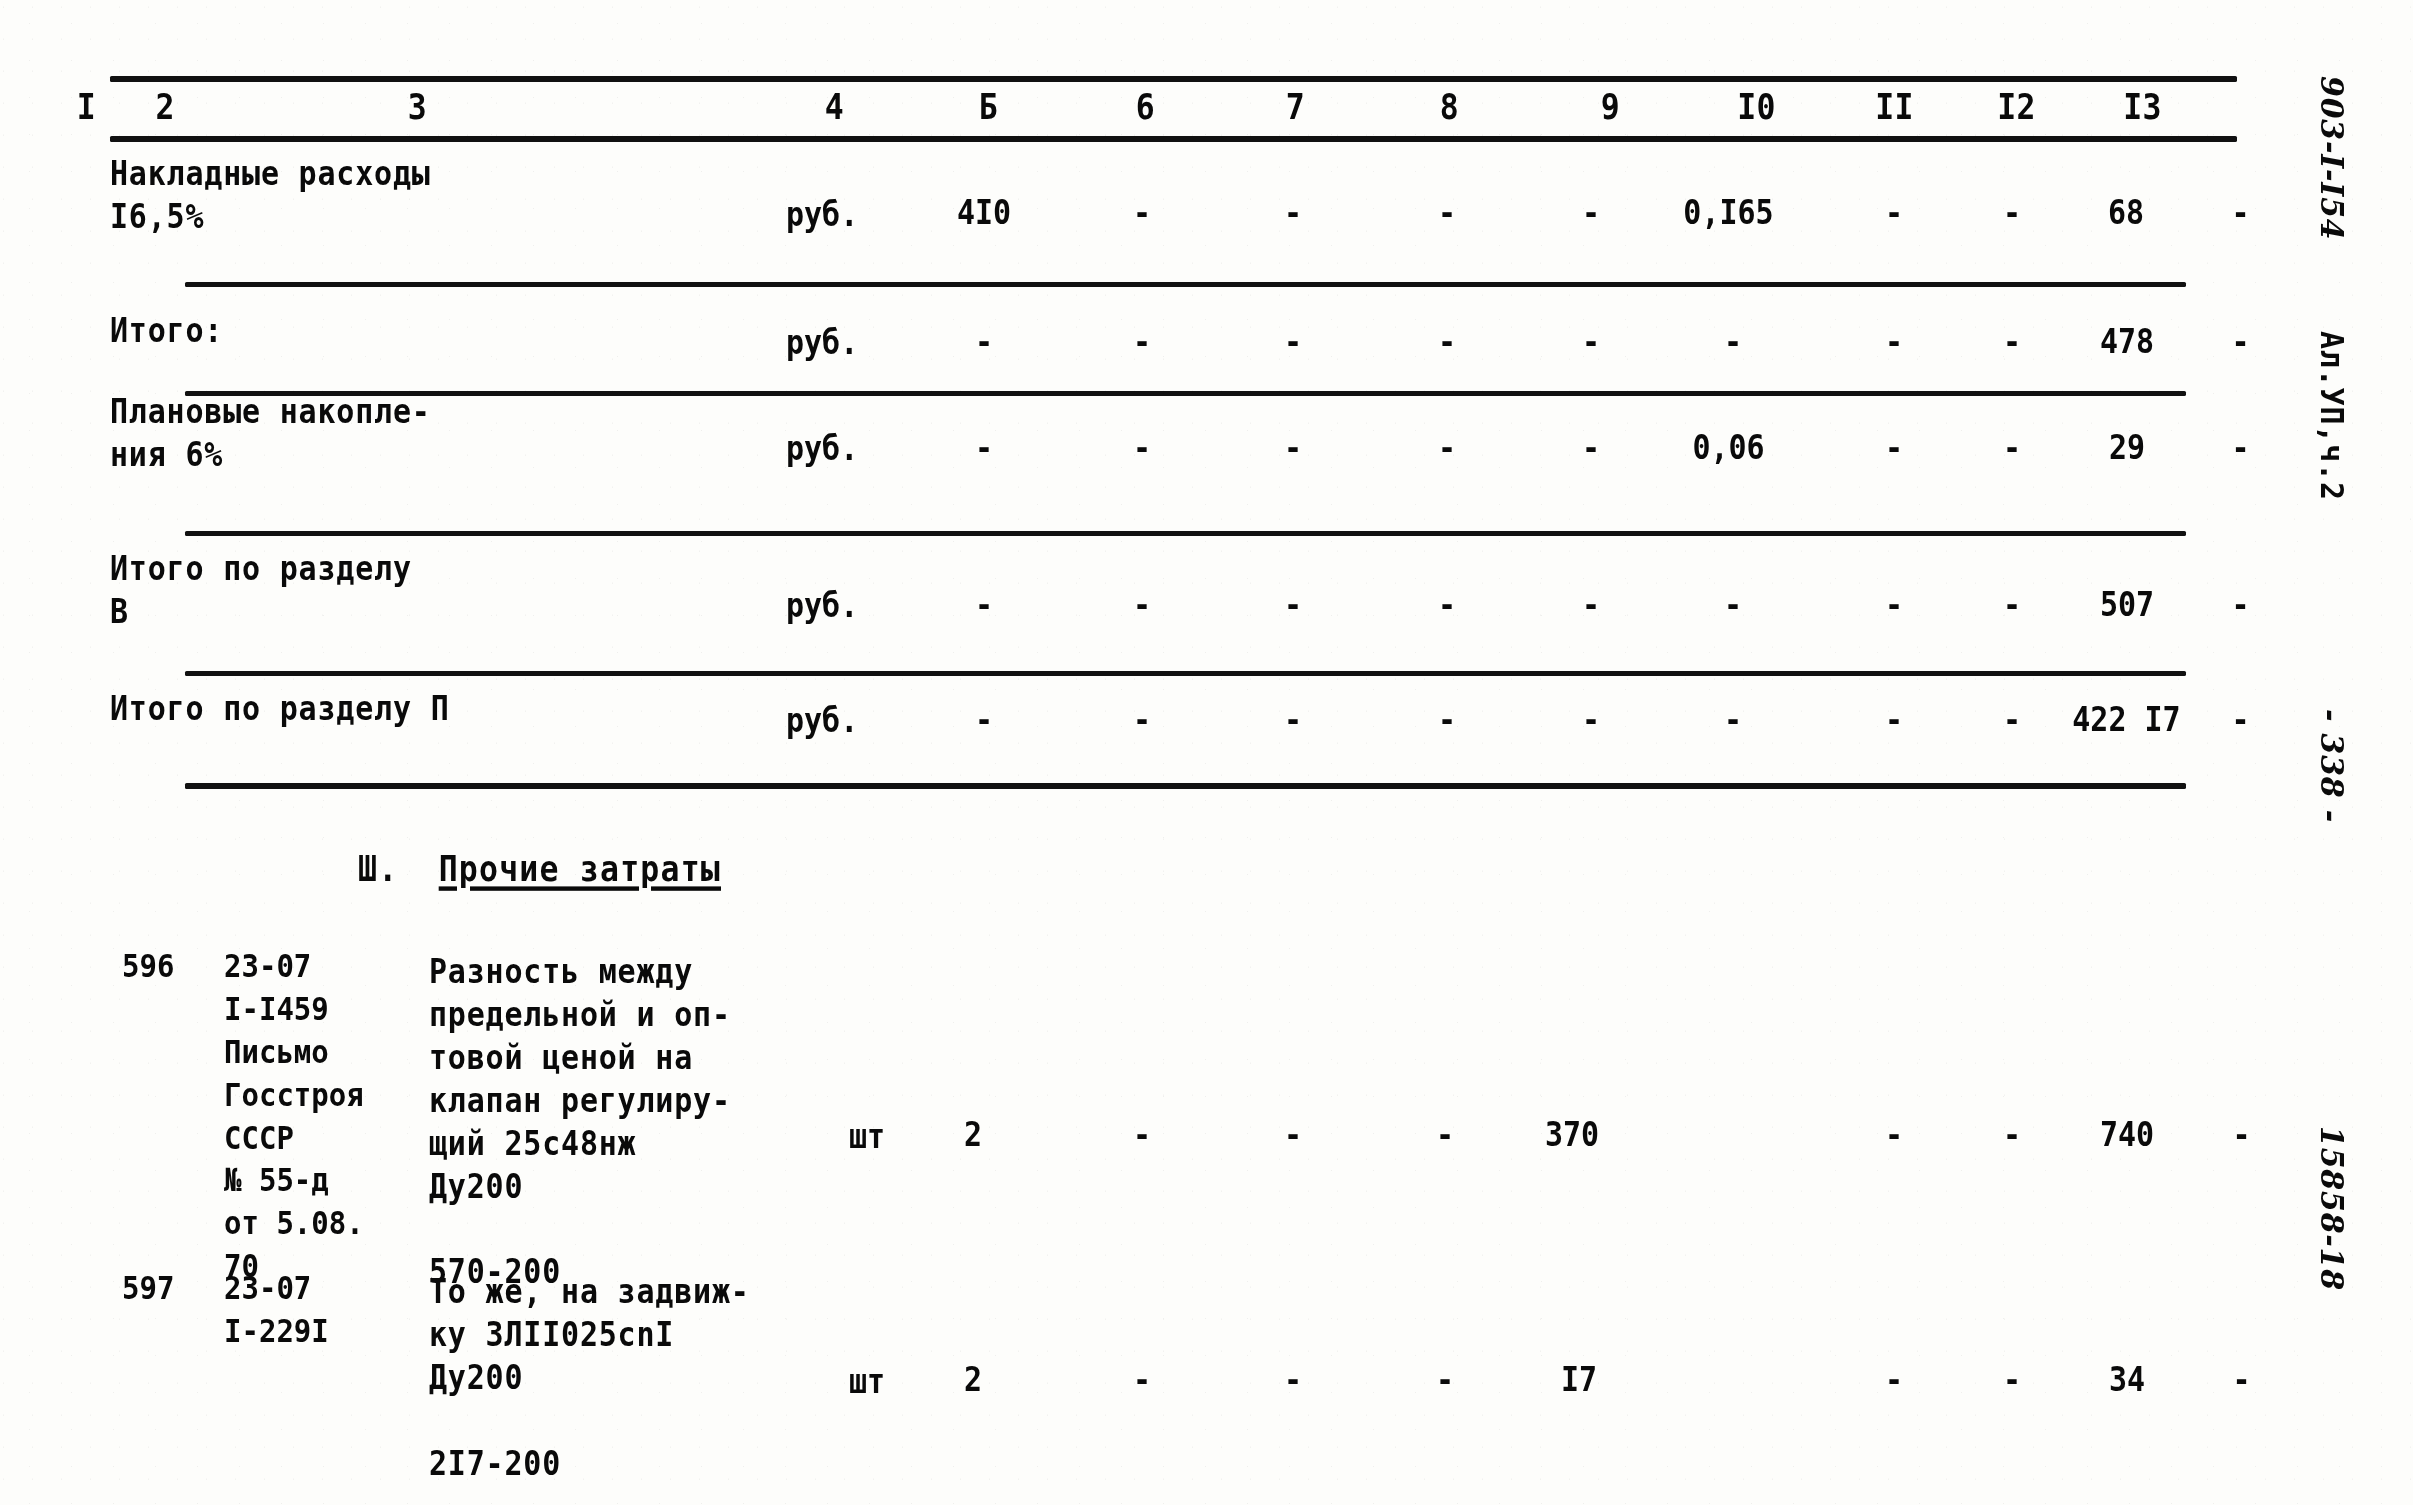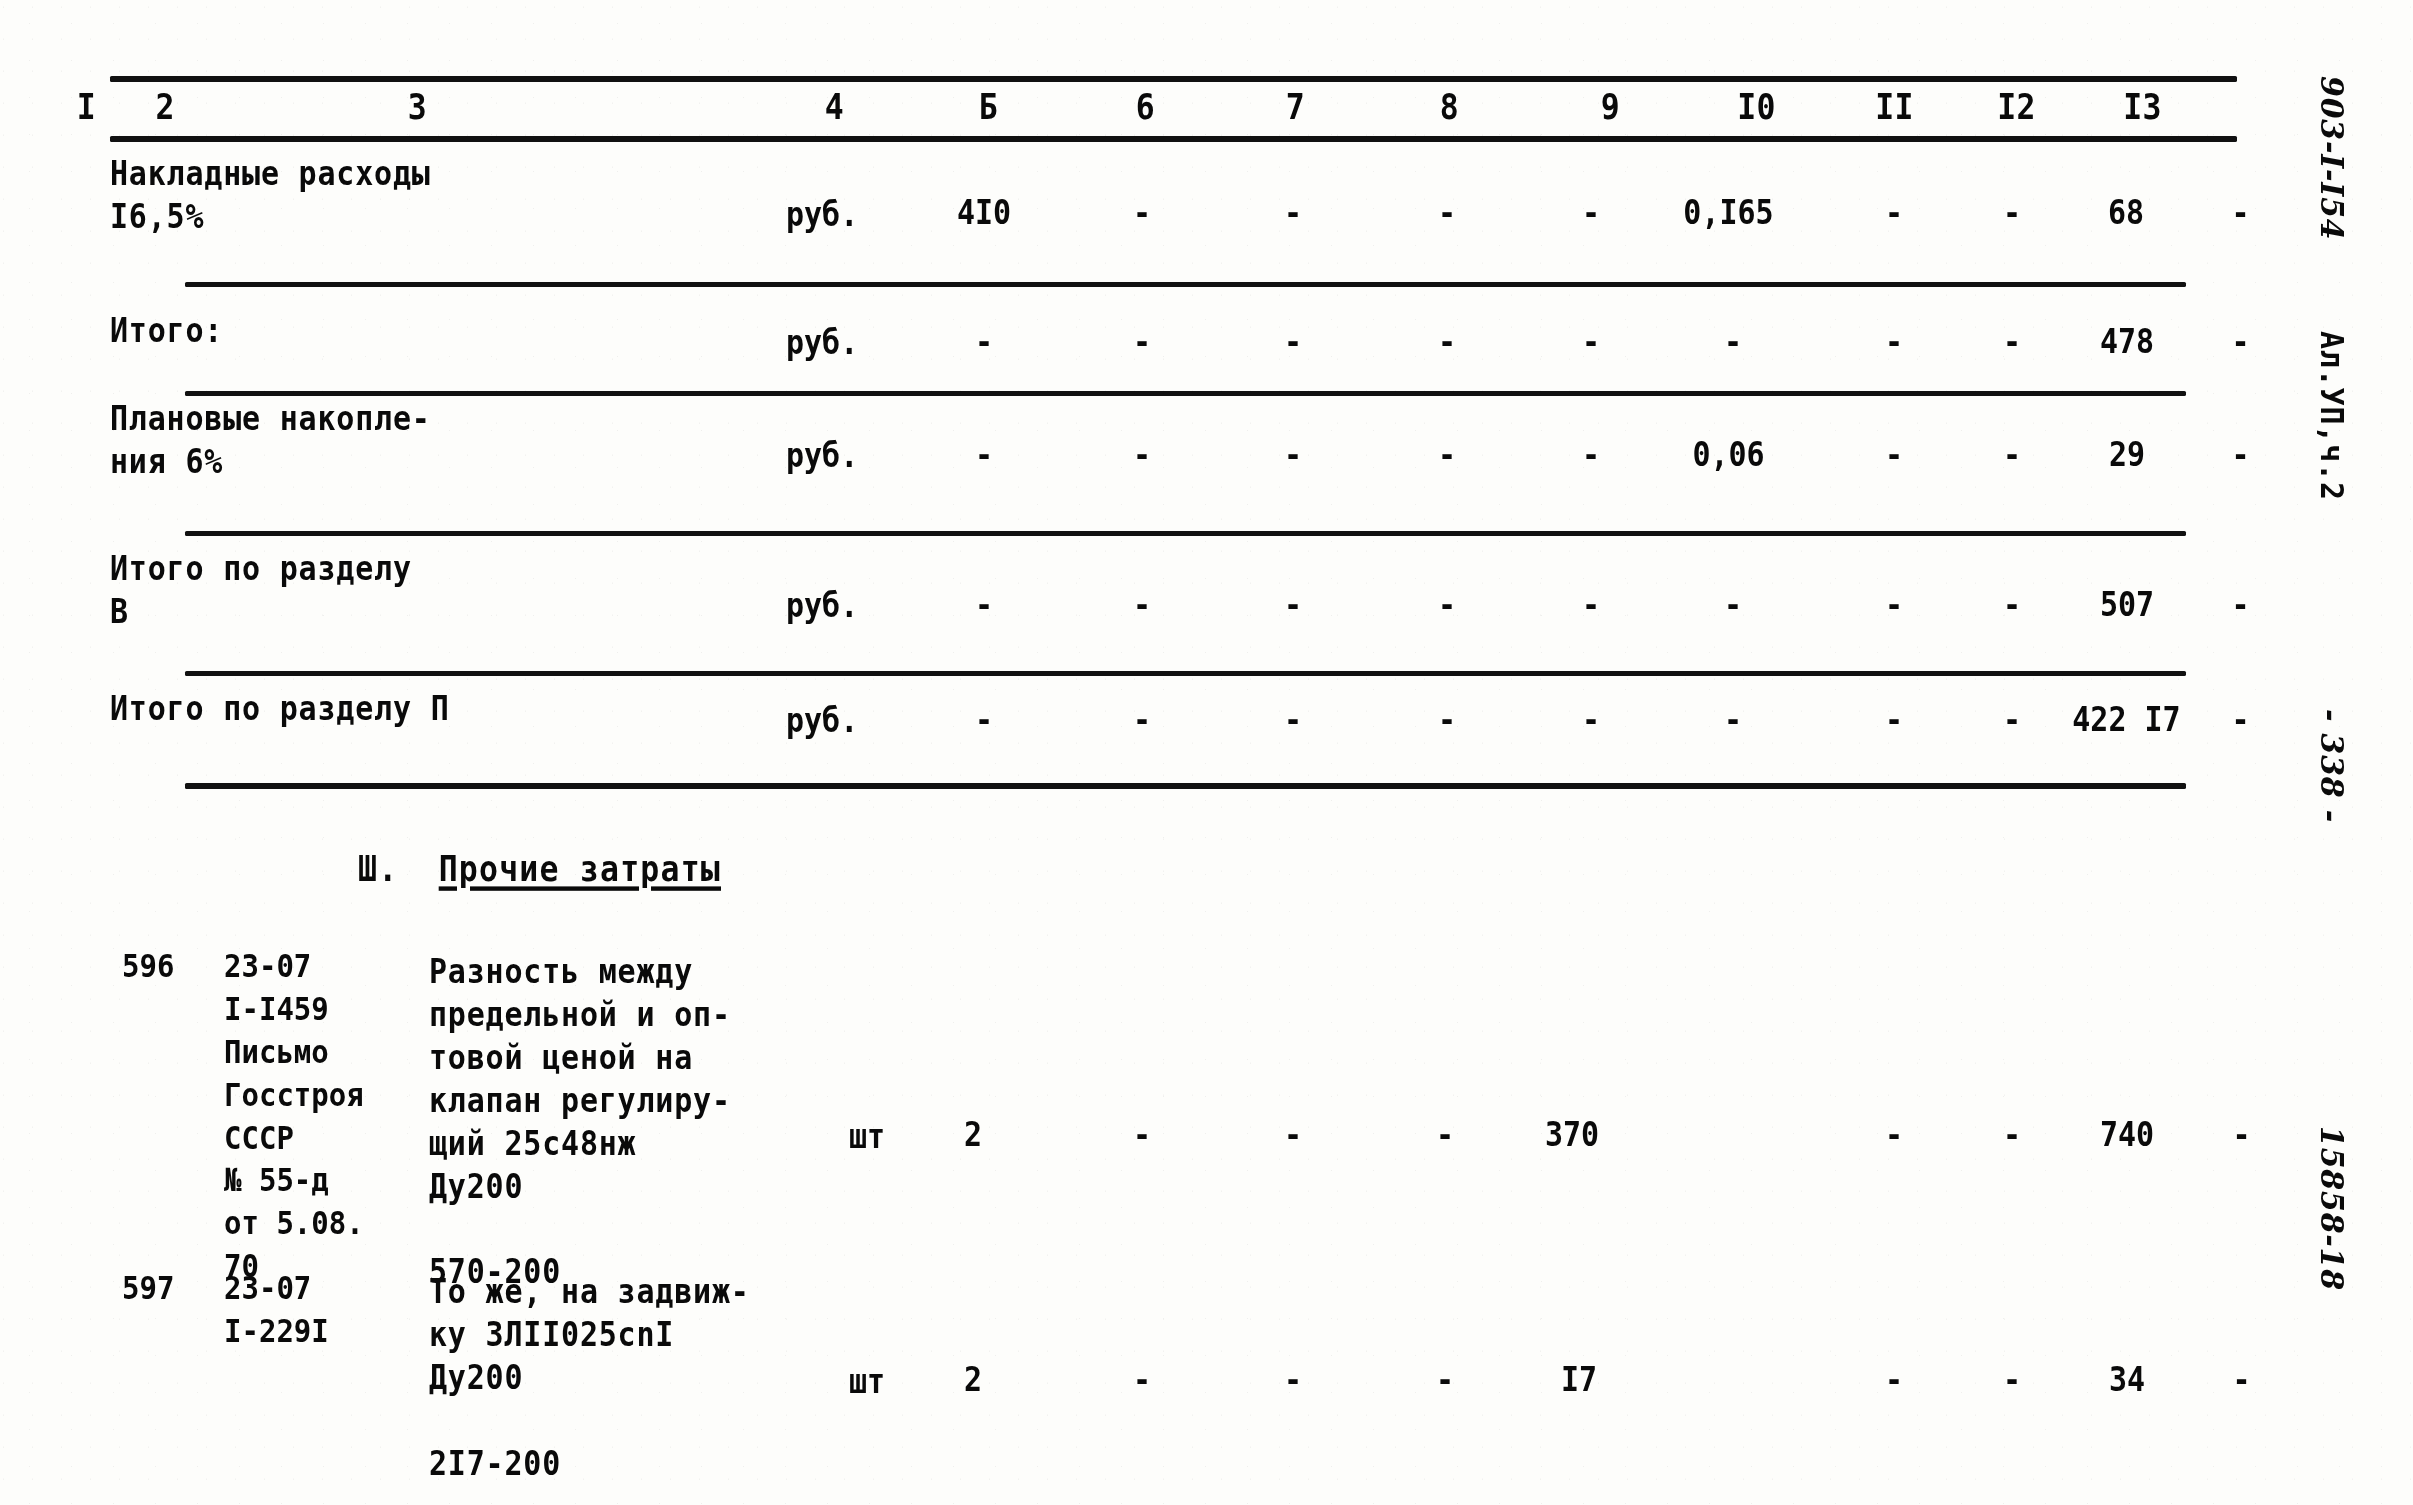--- a/index.html
+++ b/index.html
@@ -199,21 +199,21 @@
       <div class="cell center dash" style="left:1282px; top:12.6px; width:110px;">-</div>
       <div class="cell center dash" style="left:1426px; top:12.6px; width:110px;">-</div>
       <div class="cell center dash" style="left:1568px; top:12.6px; width:110px;">-</div>
       <div class="cell center dash" style="left:1729px; top:12.6px; width:110px;">-</div>
       <div class="cell center dash" style="left:1847px; top:12.6px; width:110px;">-</div>
       <div class="cell center" style="left:1946px; top:12.6px; width:142px;">478</div>
       <div class="cell center dash" style="left:2091px; top:12.6px; width:79px;">-</div>
     </div>
     <div class="rule thin short" style="top:315px; left:75px;"></div>
 
-    <div class="drow" style="top:321px; height:118px;">
+    <div class="drow" style="top:314px; height:118px;">
       <div class="desc" style="left:75px; top:0px; width:504px;">Плановые накопле-
 ния 6%</div>
       <div class="cell" style="left:676px; top:39px;">руб.</div>
       <div class="cell center dash" style="left:819px; top:38px; width:110px;">-</div>
       <div class="cell center dash" style="left:977px; top:38px; width:110px;">-</div>
       <div class="cell center dash" style="left:1128px; top:38px; width:110px;">-</div>
       <div class="cell center dash" style="left:1282px; top:38px; width:110px;">-</div>
       <div class="cell center dash" style="left:1426px; top:38px; width:110px;">-</div>
       <div class="cell center" style="left:1528px; top:38px; width:181px;">0,06</div>
       <div class="cell center dash" style="left:1729px; top:38px; width:110px;">-</div>

